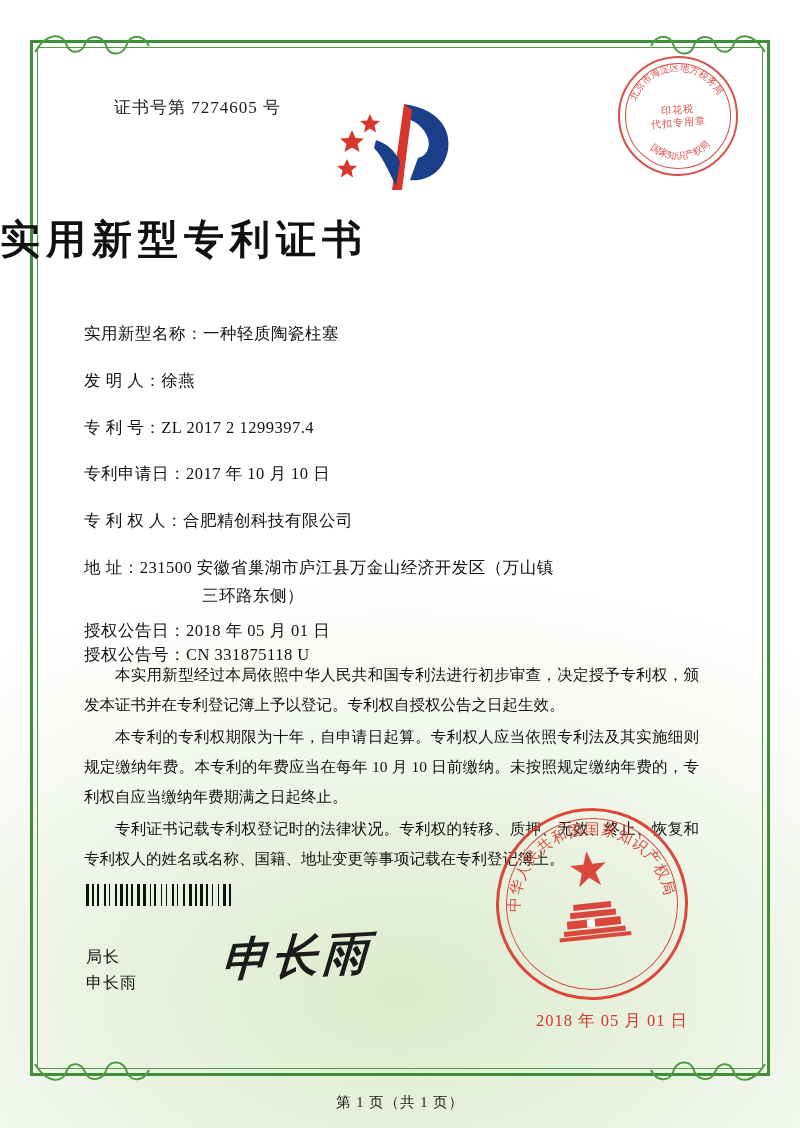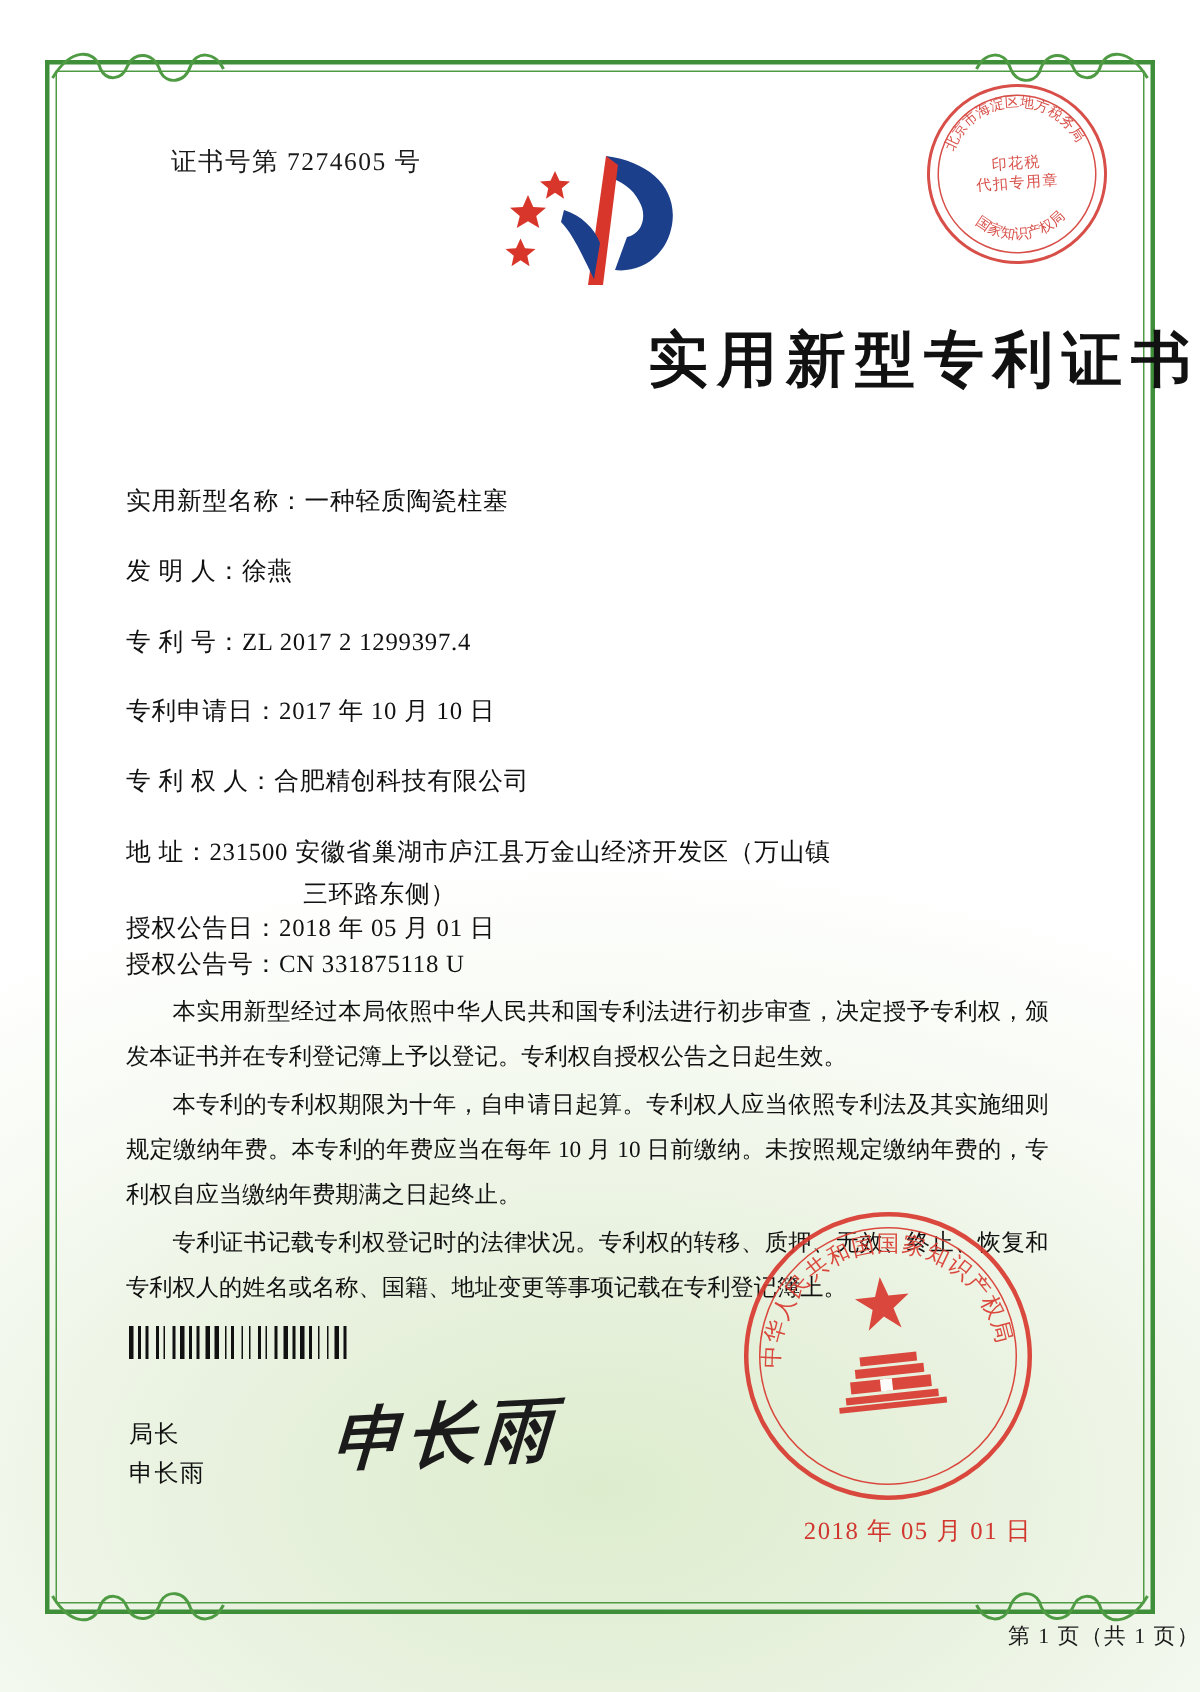--- a/index.html
+++ b/index.html
@@ -72,21 +72,21 @@
     top: 96px;
     width: 140px;
     height: 100px;
   }
 
   .title {
     position: absolute;
     left: 0;
     right: 0;
     top: 212px;
-    text-align: right;
+    text-align: left;
     font-size: 40px;
     font-weight: bold;
     letter-spacing: 6px;
     color: #111111;
     font-family: "DejaVu Serif", "Liberation Serif", serif;
   }
 
   
   .seal-top {
     position: absolute;
@@ -248,22 +248,22 @@
     bottom: 96px;
     font-size: 16.5px;
     color: #d2372f;
     letter-spacing: 1px;
   }
 
   .page-footer {
     position: absolute;
     left: 0;
     right: 0;
-    bottom: 28px;
-    text-align: right;
+    bottom: 16px;
+    text-align: center;
     font-size: 14.5px;
     color: #1a1a1a;
     letter-spacing: 1px;
   }
 </style>
 </head>
 <body>
 
 <div id="certificate">
 
@@ -351,21 +351,21 @@
     <div class="field-row">
       <span class="field-label">专利申请日：</span>
       <span class="field-value">2017 年 10 月 10 日</span>
     </div>
 
     <div class="field-row">
       <span class="field-label">专 利 权 人：</span>
       <span class="field-value">合肥精创科技有限公司</span>
     </div>
 
-    <div style="margin-bottom:0;">
+    <div style="margin-bottom:12px;">
       <div class="field-row" style="margin-bottom:0;">
         <span class="field-label">地 址：</span>
         <span class="field-value">231500 安徽省巢湖市庐江县万金山经济开发区（万山镇</span>
       </div>
       <div class="field-value-second">三环路东侧）</div>
     </div>
 
     <div class="row-dual">
       <div class="dual-left">
         <span class="field-label">授权公告日：</span>

